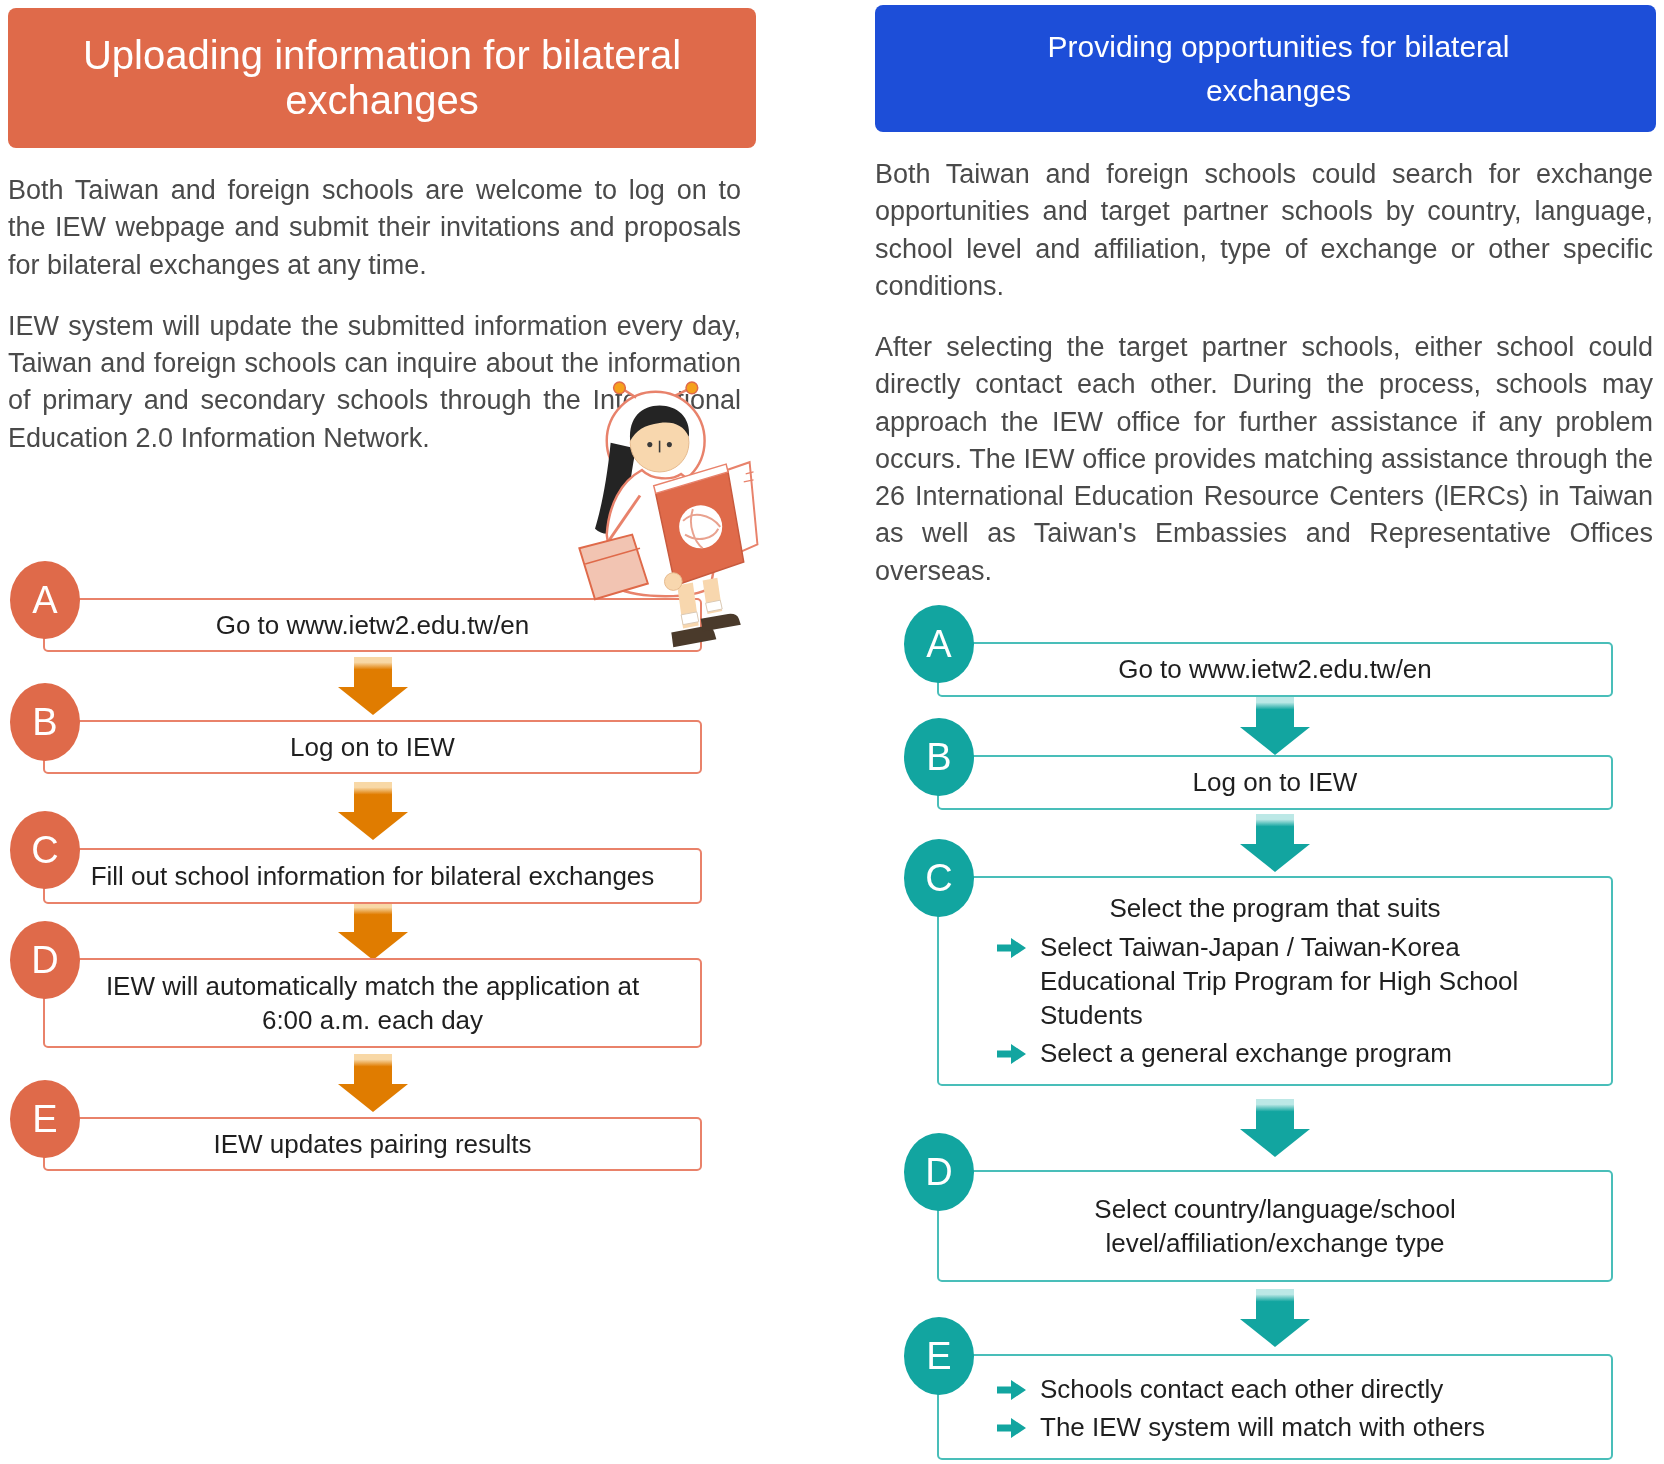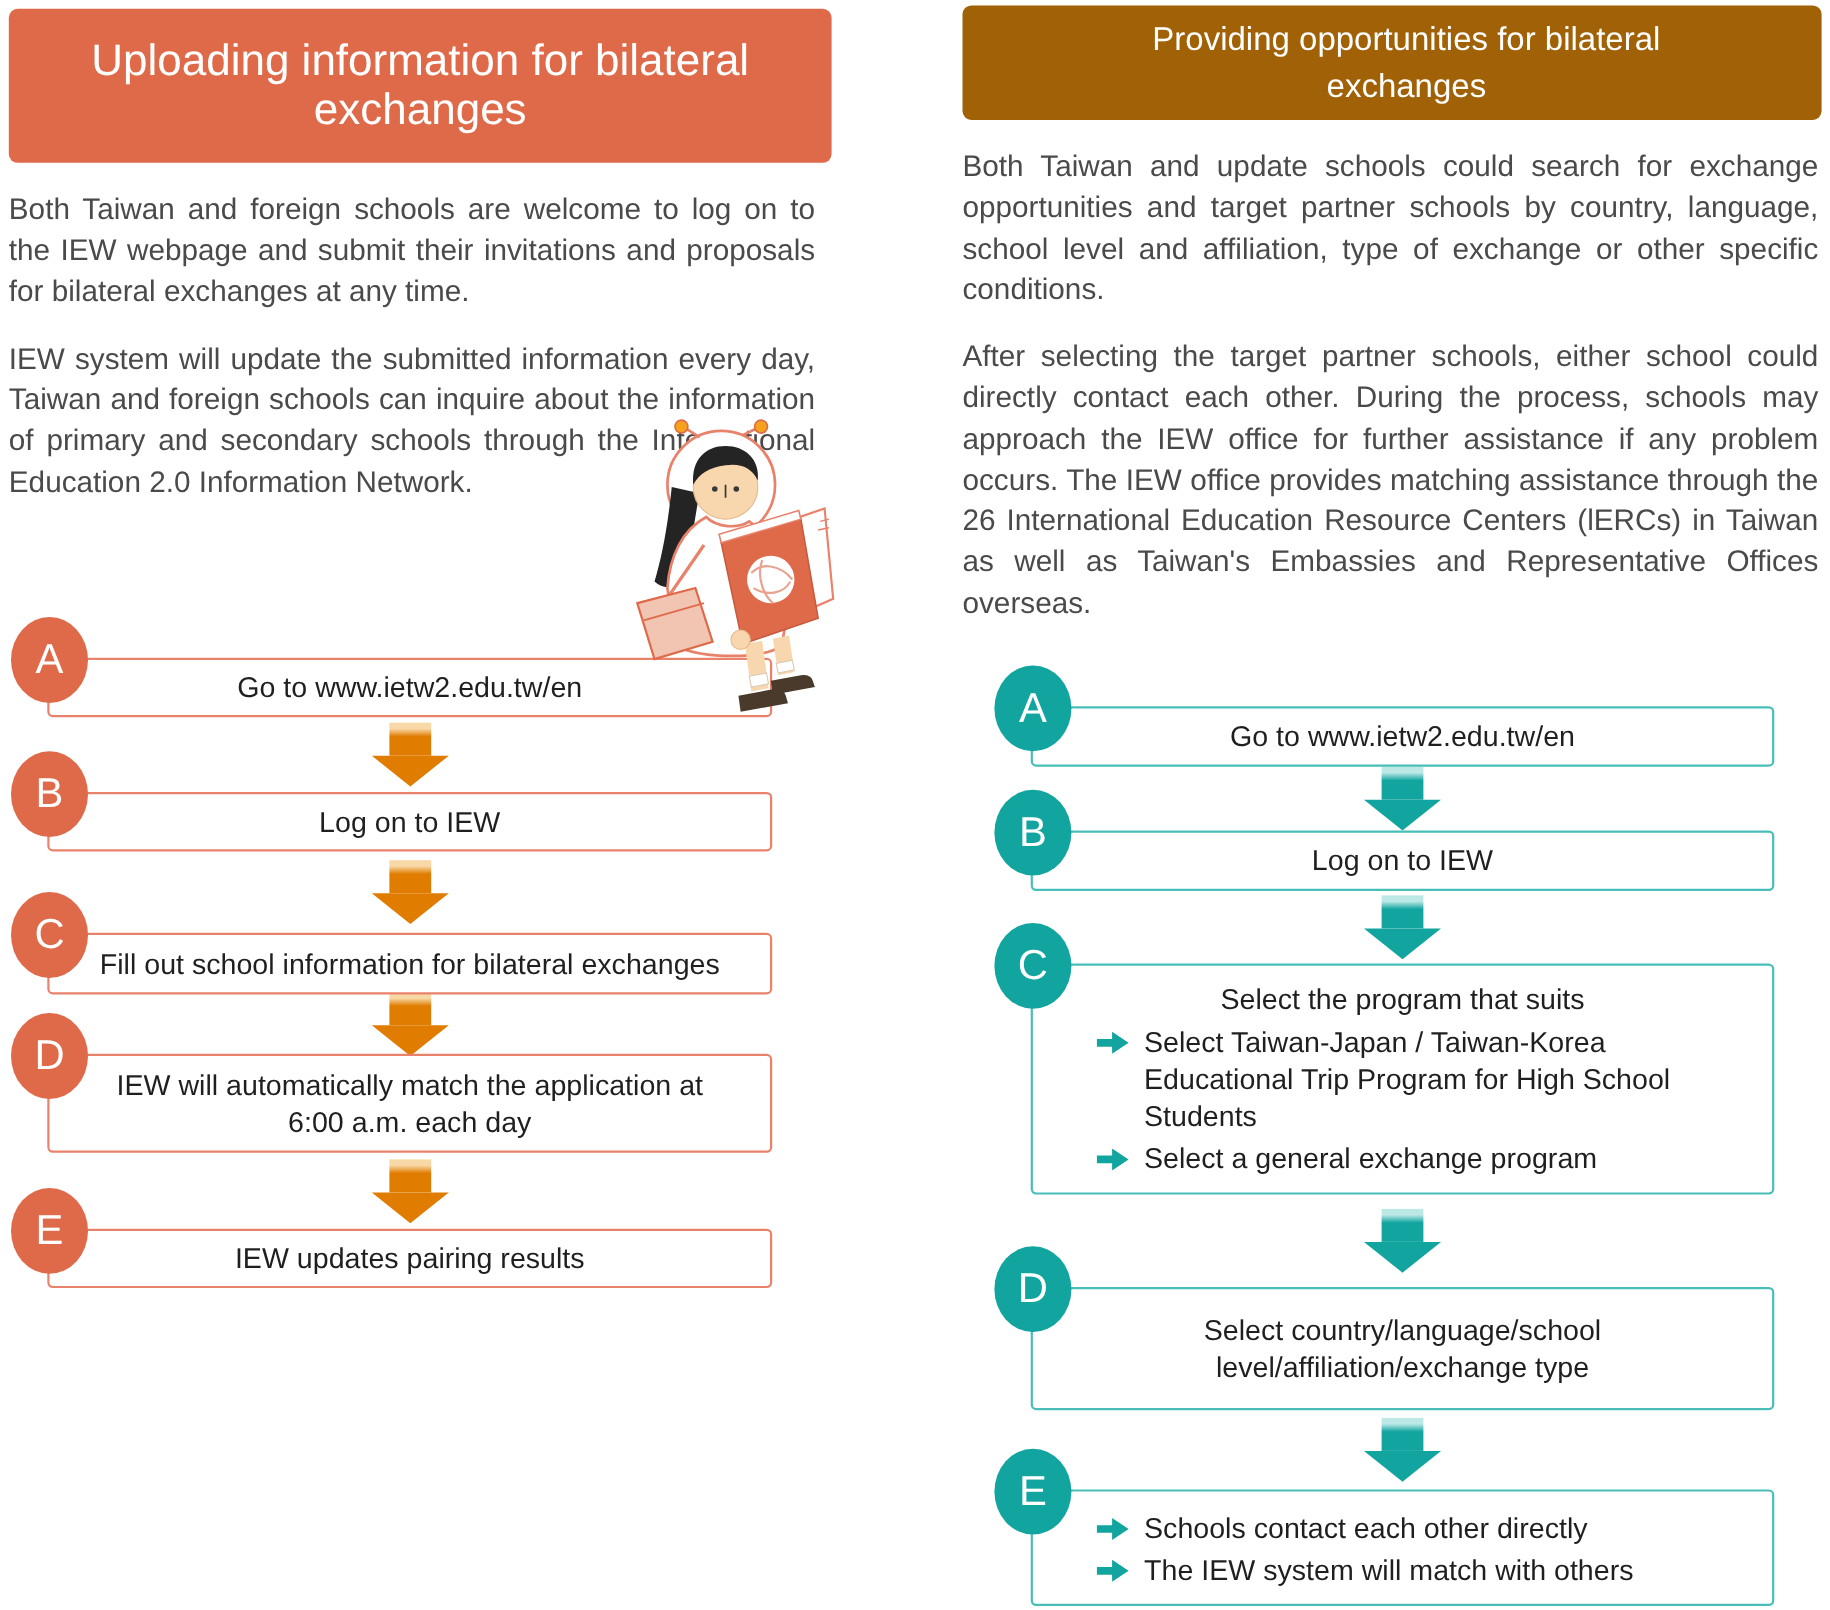--- a/index.html
+++ b/index.html
@@ -12,21 +12,21 @@
   .col { position:absolute; }
   .col-left  { left:8px;   top:8px; width:748px; }
   .col-right { left:875px; top:5px; width:781px; }
 
   
   .hdr {
     color:#ffffff; display:flex; align-items:center; justify-content:center;
     text-align:center; border-radius:8px; padding:0 18px;
   }
   .hdr-left  { background:#DF6A4A; height:140px; font-size:40px; }
-  .hdr-right { background:#a16207; height:104px; font-size:30px; line-height:1.45;padding-left:44px; }
+  .hdr-right { background:#1d4ed8; height:127px; font-size:30px; line-height:1.45;padding-left:44px; }
   .hdr-right .hdr-text { max-width:600px; }
 
   
   .para {
     font-size:27px; line-height:1.38; text-align:justify; text-align-last:left;
     color:#4a4a4a; margin-top:24px;
   }
   .col-left  .para { width:733px; }
   .col-right .para { width:778px; }
 
@@ -205,21 +205,21 @@
 
   </div>
 </div>
 
 <div class="col col-right">
 
   <div class="hdr hdr-right">
     <span class="hdr-text">Providing opportunities for bilateral exchanges</span>
   </div>
 
-  <p class="para">Both Taiwan and update schools could search for exchange opportunities and target partner schools by country, language, school level and affiliation, type of exchange or other specific conditions.</p>
+  <p class="para">Both Taiwan and foreign schools could search for exchange opportunities and target partner schools by country, language, school level and affiliation, type of exchange or other specific conditions.</p>
   <p class="para">After selecting the target partner schools, either school could directly contact each other. During the process, schools may approach the IEW office for further assistance if any problem occurs. The IEW office provides matching assistance through the 26 International Education Resource Centers (lERCs) in Taiwan as well as Taiwan's Embassies and Representative Offices overseas.</p>
 
   <div class="flow flow-right">
 
     <div class="step s-h55">
       <div class="circle c-teal">
         <span>A</span>
       </div>
       <span>Go to www.ietw2.edu.tw/en</span>
     </div>

